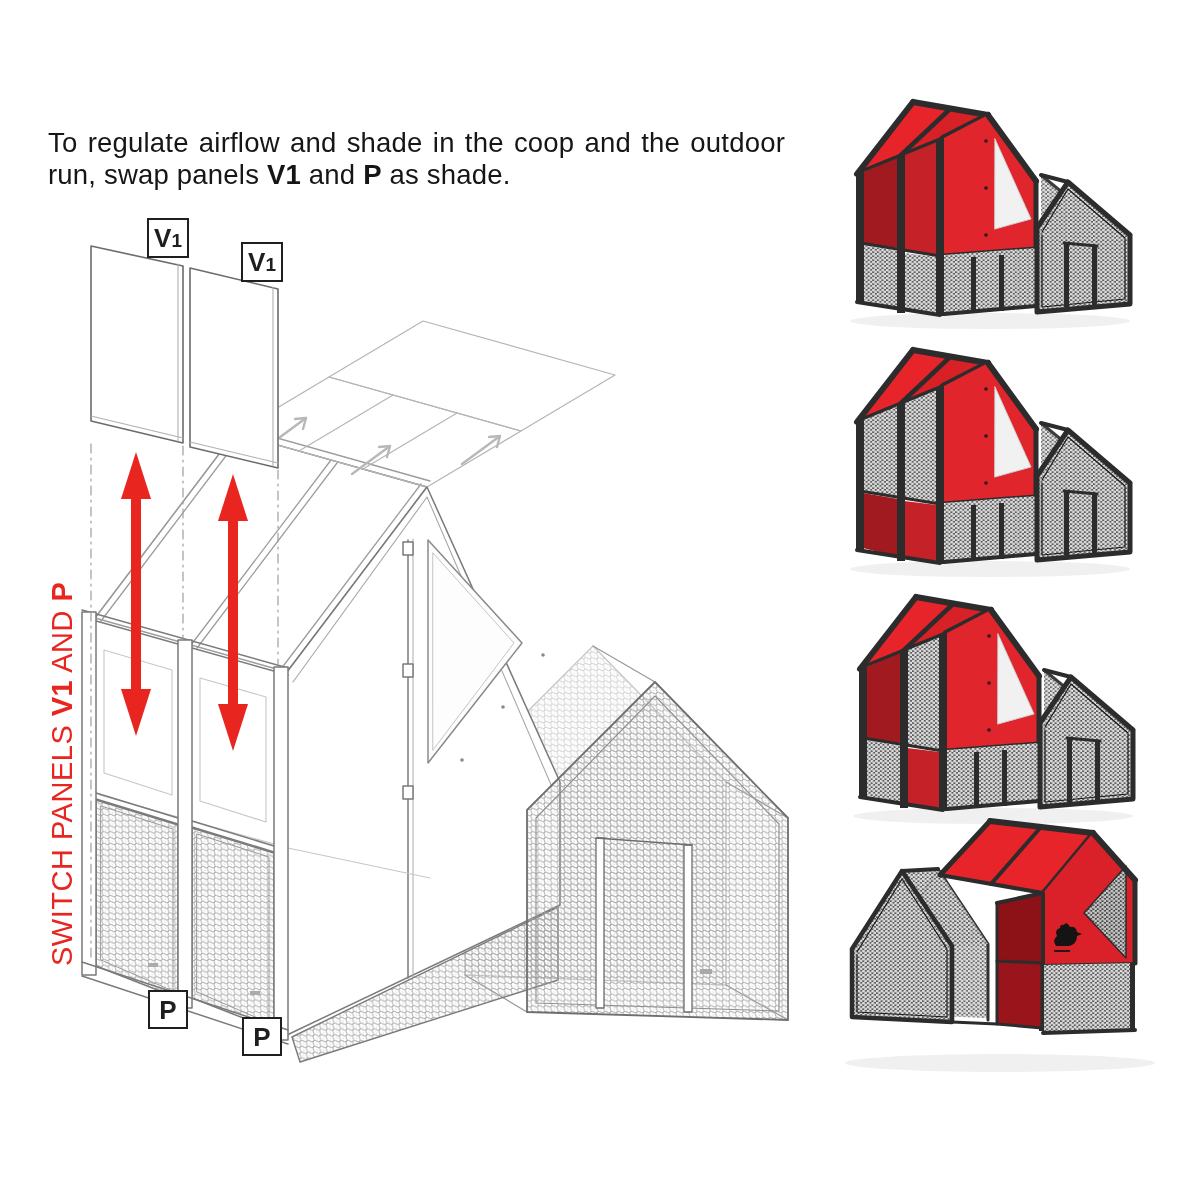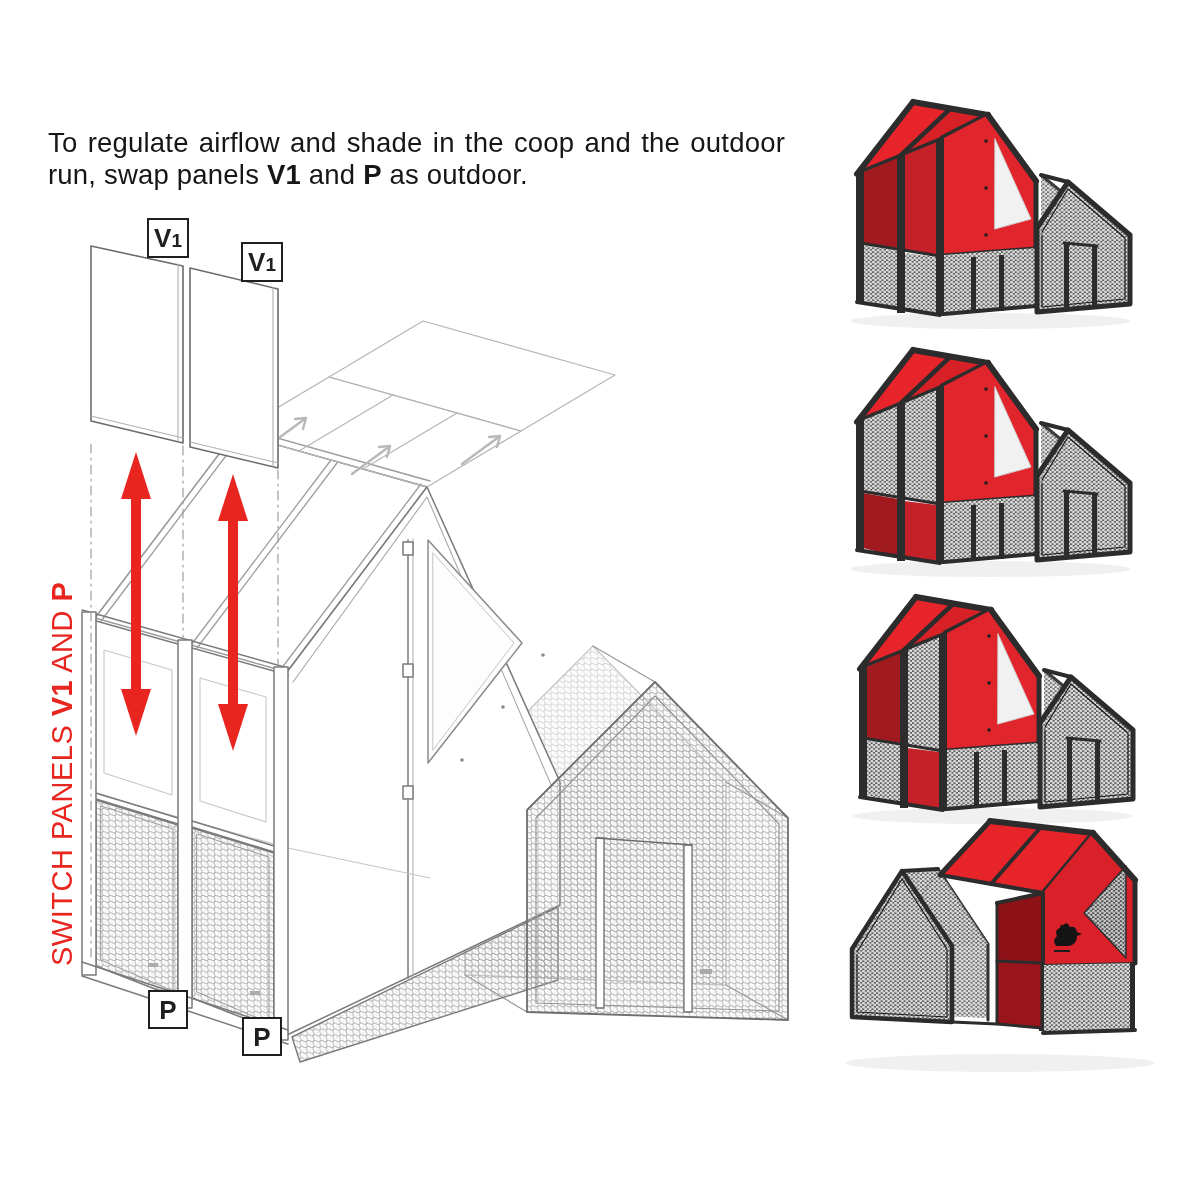--- a/index.html
+++ b/index.html
@@ -35,21 +35,21 @@
   #render1{left:840px;top:85px;width:330px;height:250px;}
   #render2{left:840px;top:333px;width:330px;height:250px;}
   #render3{left:843px;top:580px;width:330px;height:250px;}
   #render4{left:830px;top:818px;width:345px;height:265px;}
   svg{display:block;}
 </style>
 </head>
 <body>
 
 <div class="instruction">
-  <span>To regulate airflow and shade in the coop and the outdoor run, swap panels </span><b>V1</b><span> and </span><b>P</b><span> as outdoor.</span>
+  <span>To regulate airflow and shade in the coop and the outdoor run, swap panels </span><b>V1</b><span> and </span><b>P</b><span> as shade.</span>
 </div>
 
 <div class="vlabel">
   <span>SWITCH PANELS </span><b>V1</b><span> AND </span><b>P</b>
 </div>
 
 <div class="tag" id="tag-v1a">
   <span class="big">V</span>
     <span class="small">1</span>
 </div>

